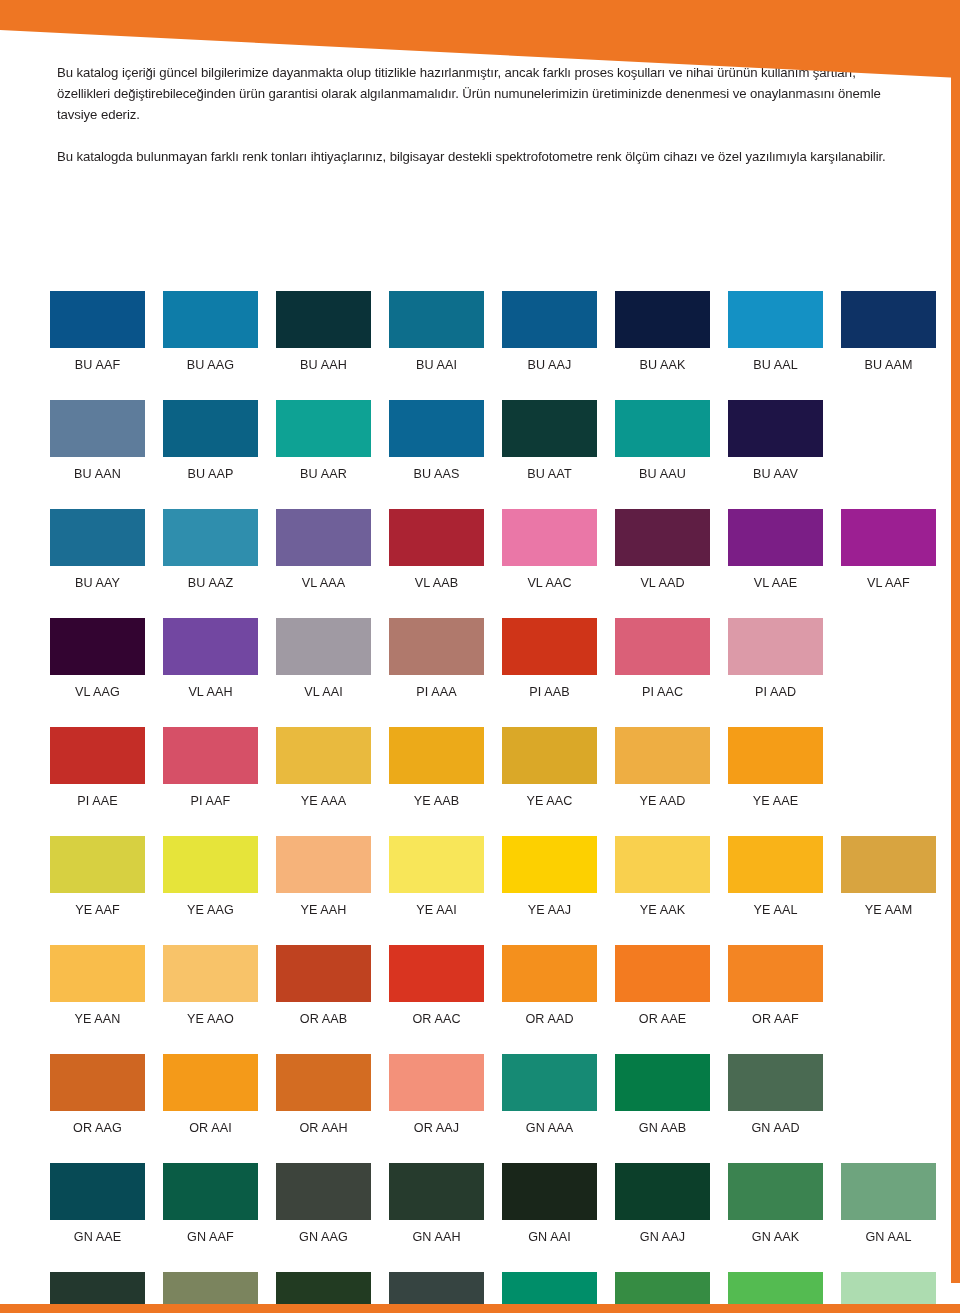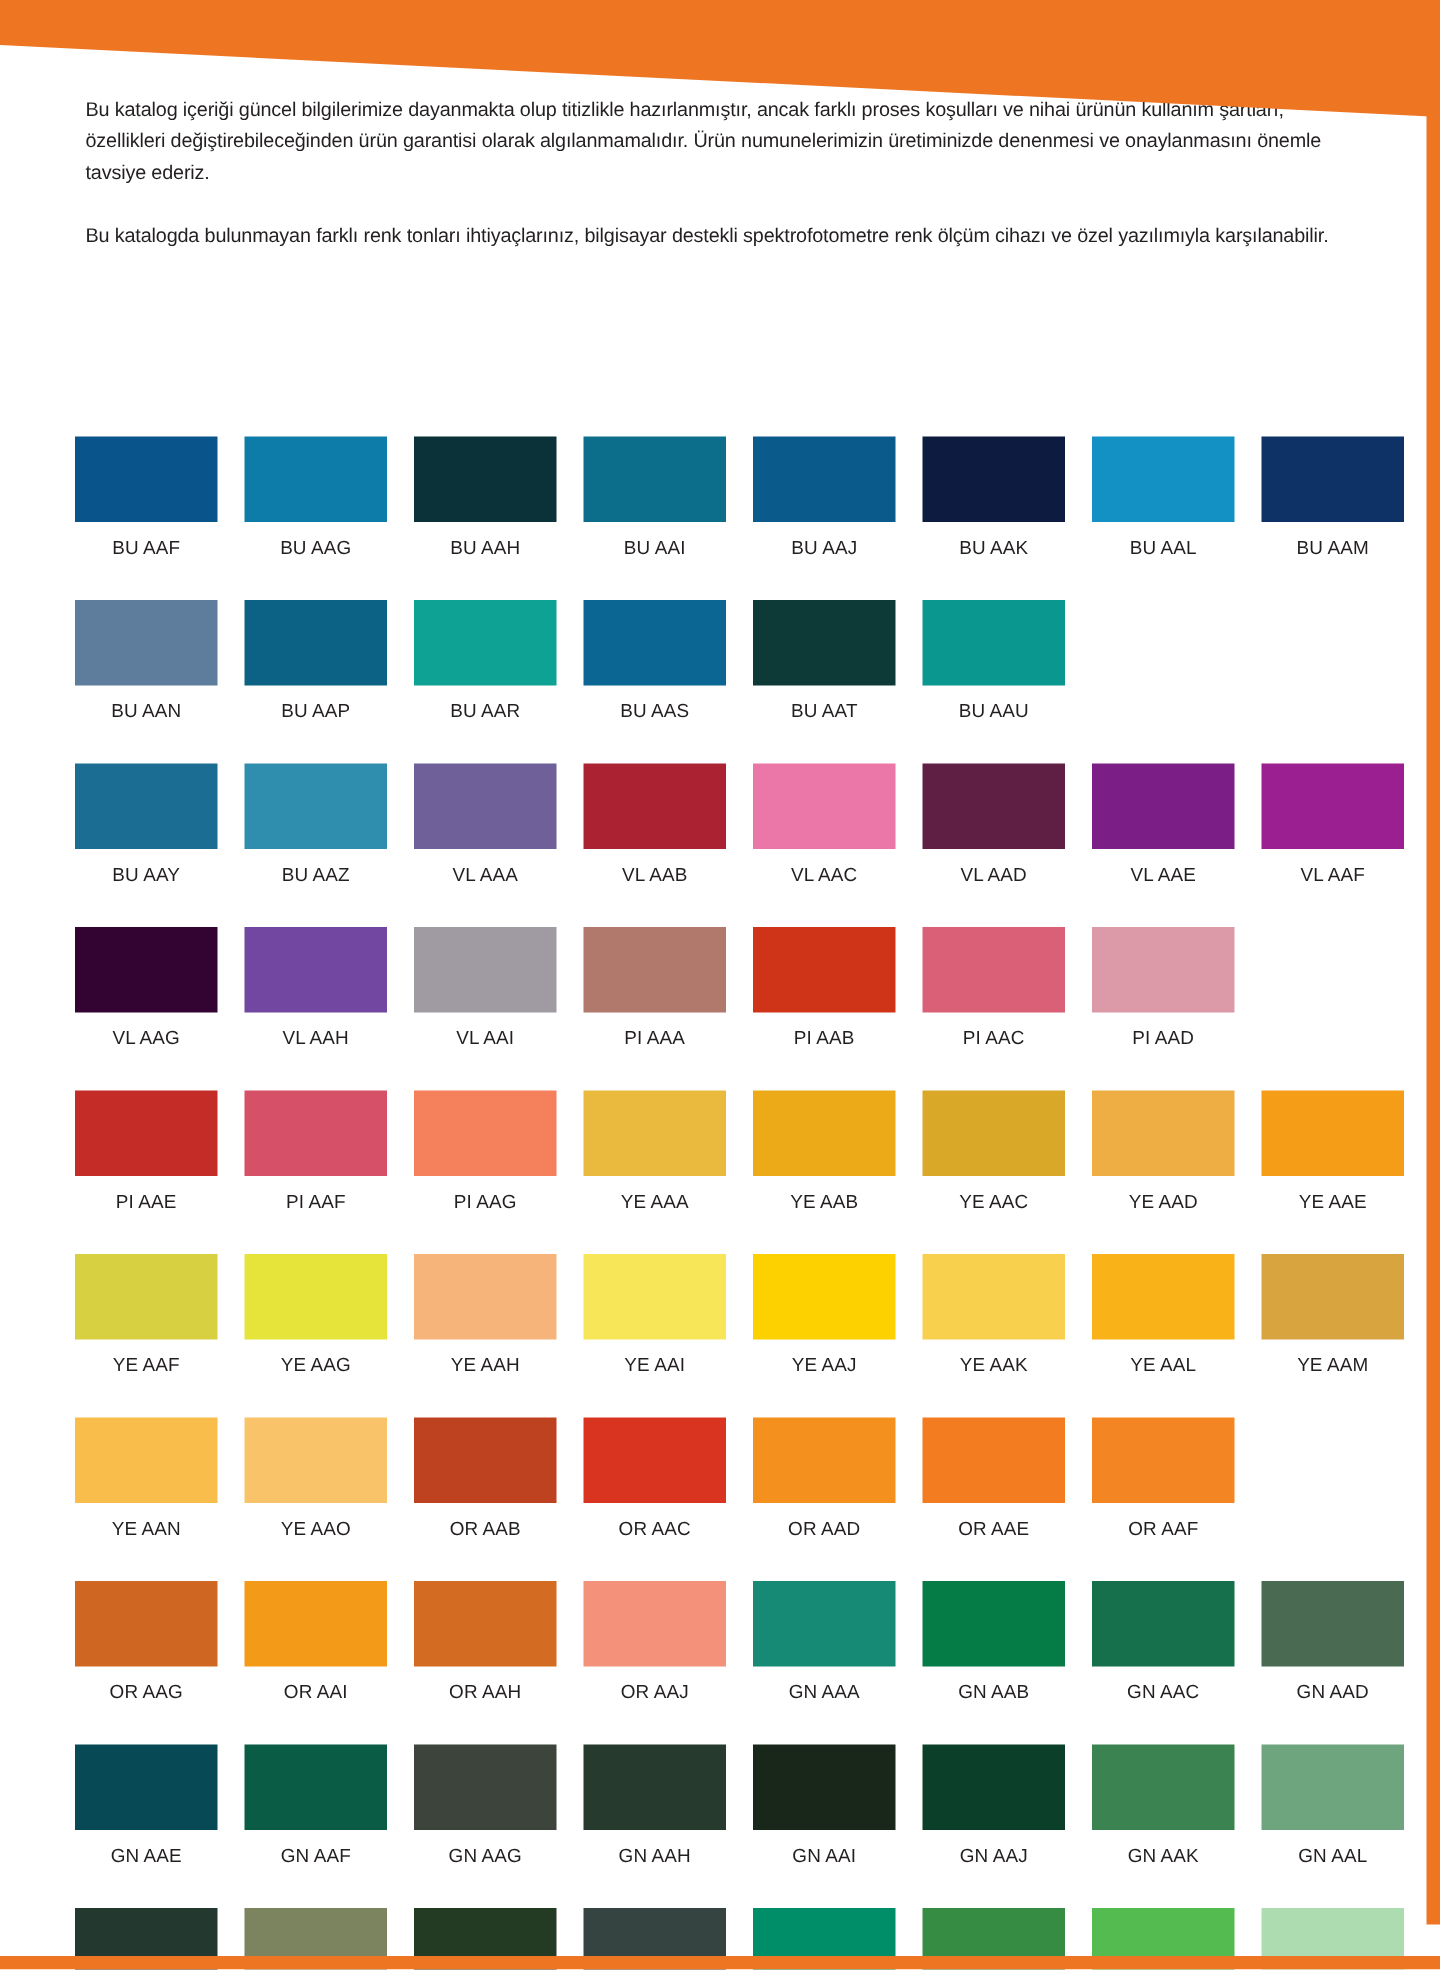--- a/index.html
+++ b/index.html
@@ -174,20 +174,24 @@
           <span class="swatch-label">BU AAS</span>
         </div>
         <div class="swatch-cell">
           <span class="swatch-chip" style="background: rgb(13, 58, 54);"></span>
           <span class="swatch-label">BU AAT</span>
         </div>
         <div class="swatch-cell">
           <span class="swatch-chip" style="background: rgb(10, 151, 143);"></span>
           <span class="swatch-label">BU AAU</span>
         </div>
+        <div class="swatch-cell">
+          <span class="swatch-chip" style="background: rgb(30, 20, 70);"></span>
+          <span class="swatch-label">BU AAV</span>
+        </div>
       </div>
       <div class="swatch-row">
         <div class="swatch-cell">
           <span class="swatch-chip" style="background: rgb(27, 109, 147);"></span>
           <span class="swatch-label">BU AAY</span>
         </div>
         <div class="swatch-cell">
           <span class="swatch-chip" style="background: rgb(47, 142, 173);"></span>
           <span class="swatch-label">BU AAZ</span>
         </div>
@@ -249,24 +253,20 @@
       <div class="swatch-row">
         <div class="swatch-cell">
           <span class="swatch-chip" style="background: rgb(196, 45, 39);"></span>
           <span class="swatch-label">PI AAE</span>
         </div>
         <div class="swatch-cell">
           <span class="swatch-chip" style="background: rgb(214, 80, 103);"></span>
           <span class="swatch-label">PI AAF</span>
         </div>
         <div class="swatch-cell">
-          <span class="swatch-chip" style="background: rgb(244, 128, 92);"></span>
-          <span class="swatch-label">PI AAG</span>
-        </div>
-        <div class="swatch-cell">
           <span class="swatch-chip" style="background: rgb(233, 186, 62);"></span>
           <span class="swatch-label">YE AAA</span>
         </div>
         <div class="swatch-cell">
           <span class="swatch-chip" style="background: rgb(236, 170, 25);"></span>
           <span class="swatch-label">YE AAB</span>
         </div>
         <div class="swatch-cell">
           <span class="swatch-chip" style="background: rgb(218, 168, 40);"></span>
           <span class="swatch-label">YE AAC</span>
@@ -363,24 +363,20 @@
         </div>
         <div class="swatch-cell">
           <span class="swatch-chip" style="background: rgb(22, 138, 116);"></span>
           <span class="swatch-label">GN AAA</span>
         </div>
         <div class="swatch-cell">
           <span class="swatch-chip" style="background: rgb(5, 123, 70);"></span>
           <span class="swatch-label">GN AAB</span>
         </div>
         <div class="swatch-cell">
-          <span class="swatch-chip" style="background: rgb(22, 112, 75);"></span>
-          <span class="swatch-label">GN AAC</span>
-        </div>
-        <div class="swatch-cell">
           <span class="swatch-chip" style="background: rgb(74, 106, 82);"></span>
           <span class="swatch-label">GN AAD</span>
         </div>
       </div>
       <div class="swatch-row">
         <div class="swatch-cell">
           <span class="swatch-chip" style="background: rgb(7, 74, 85);"></span>
           <span class="swatch-label">GN AAE</span>
         </div>
         <div class="swatch-cell">

